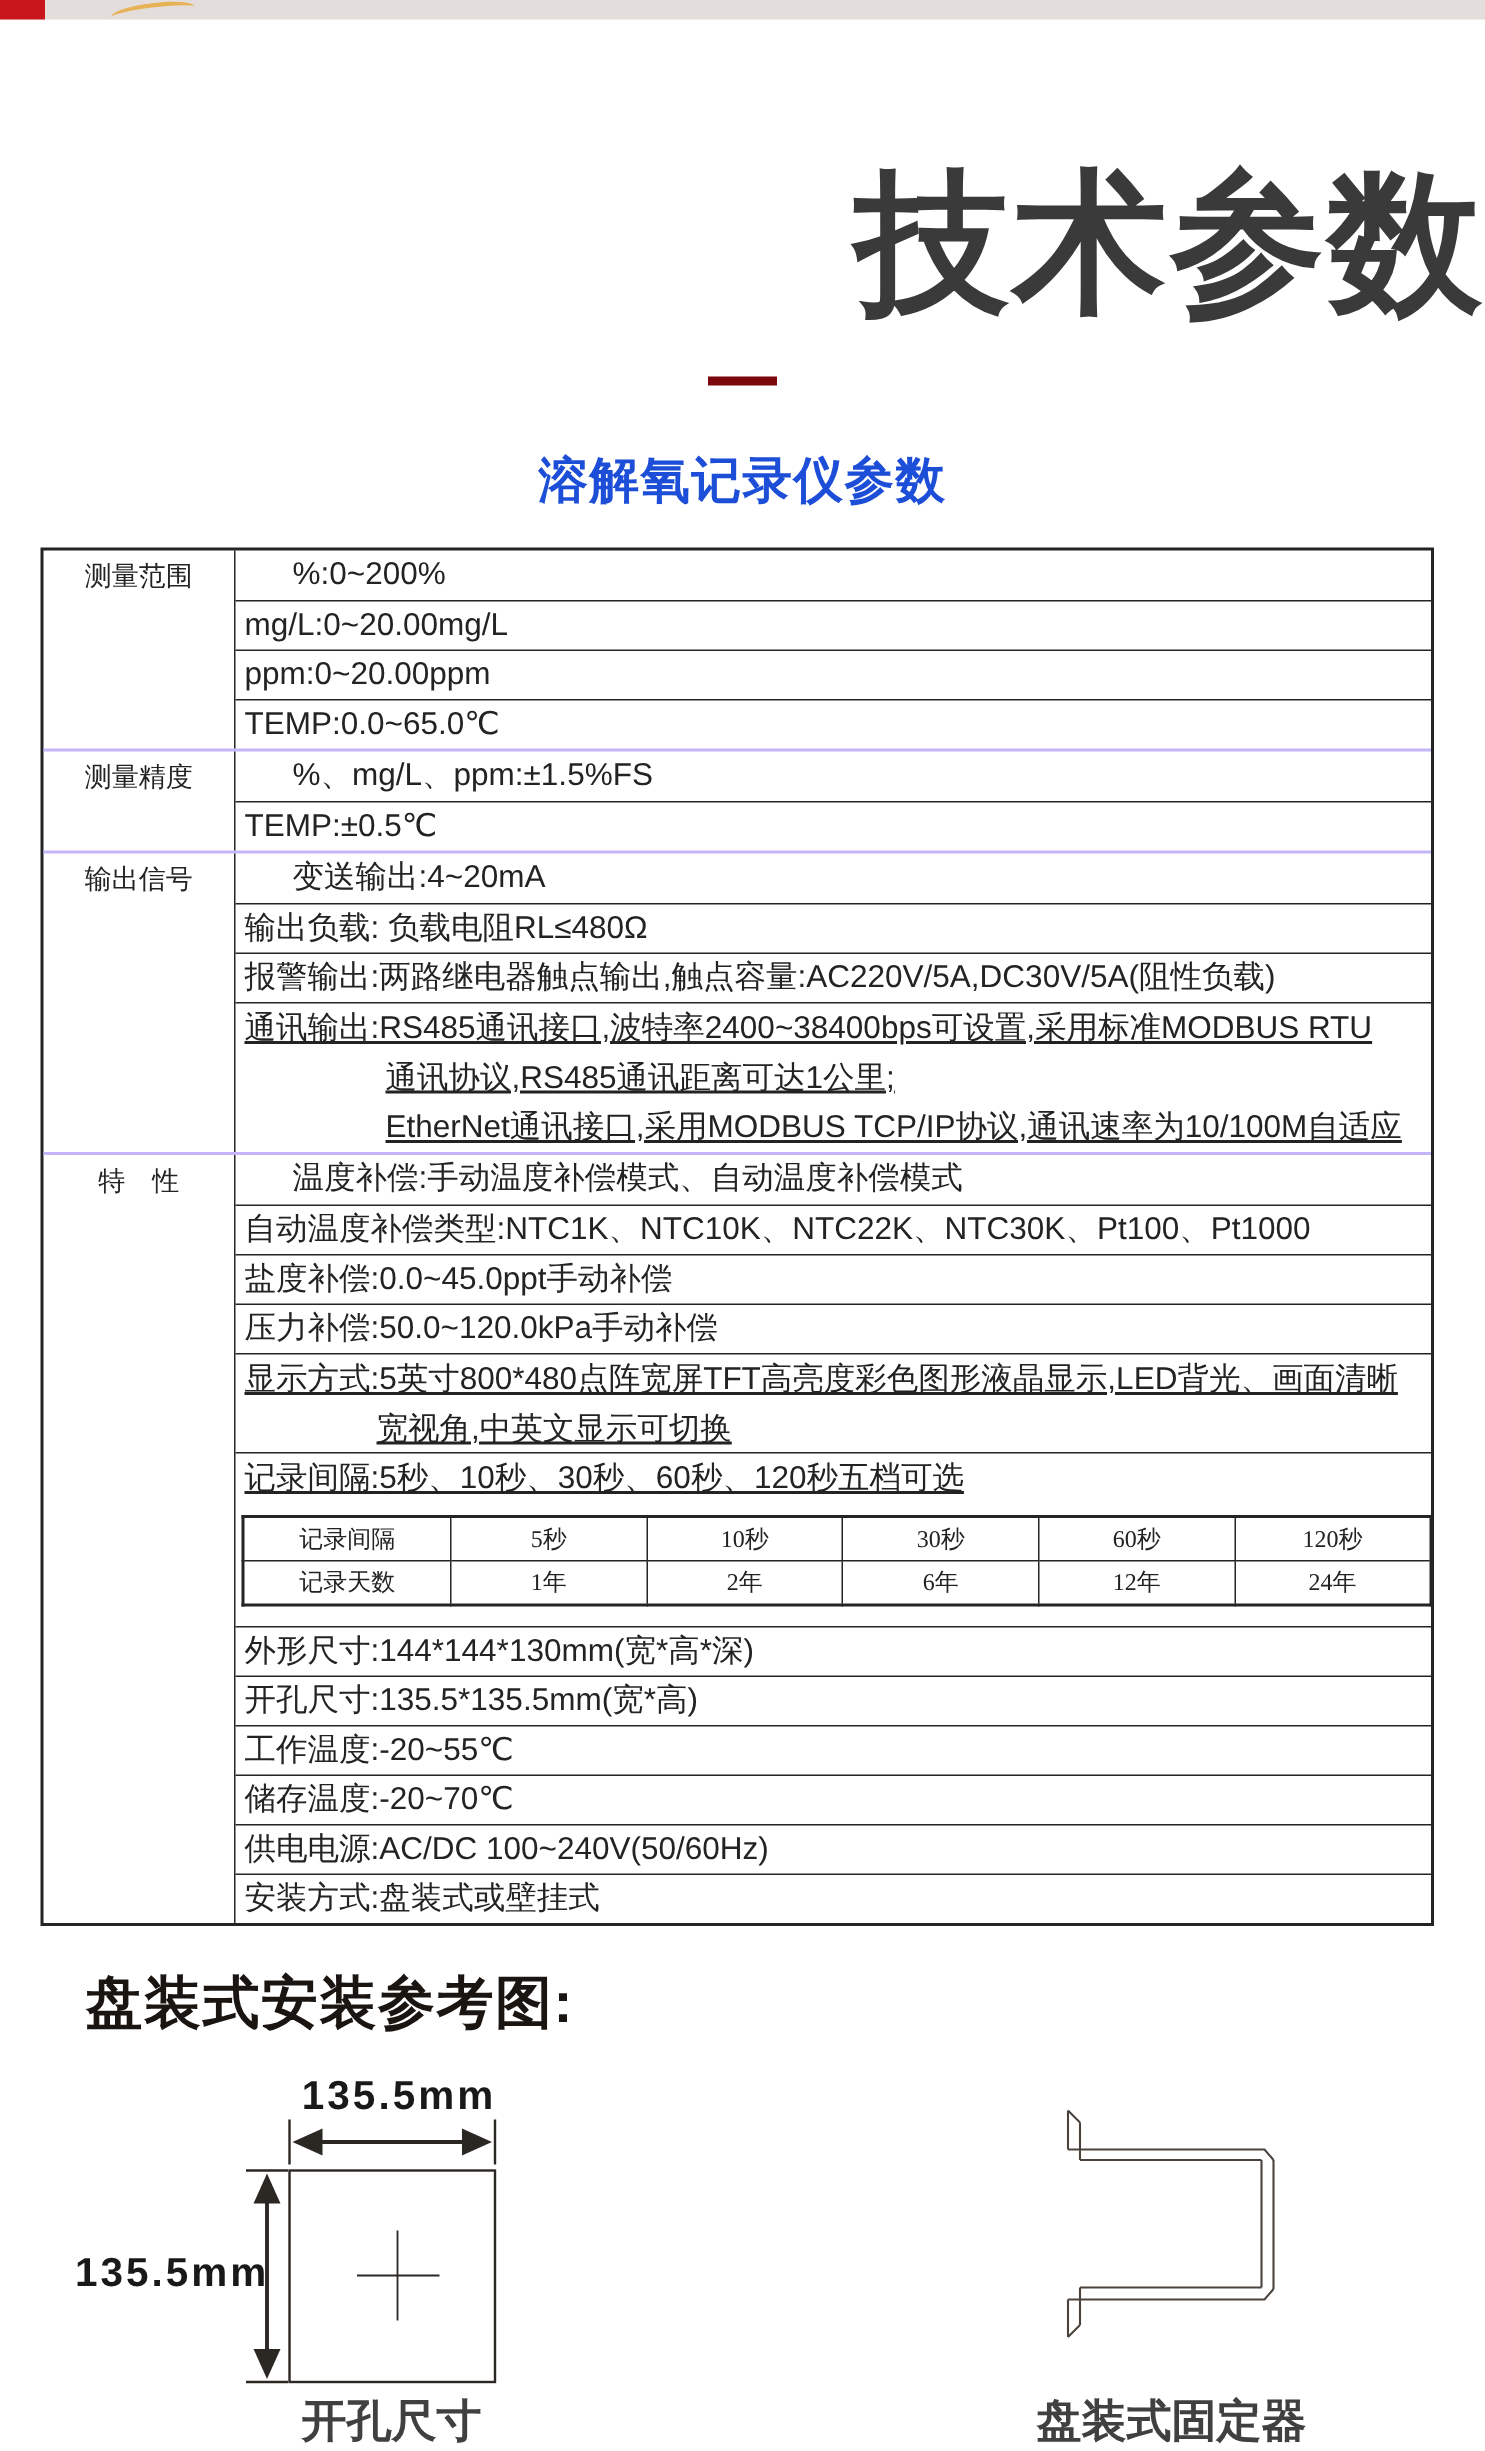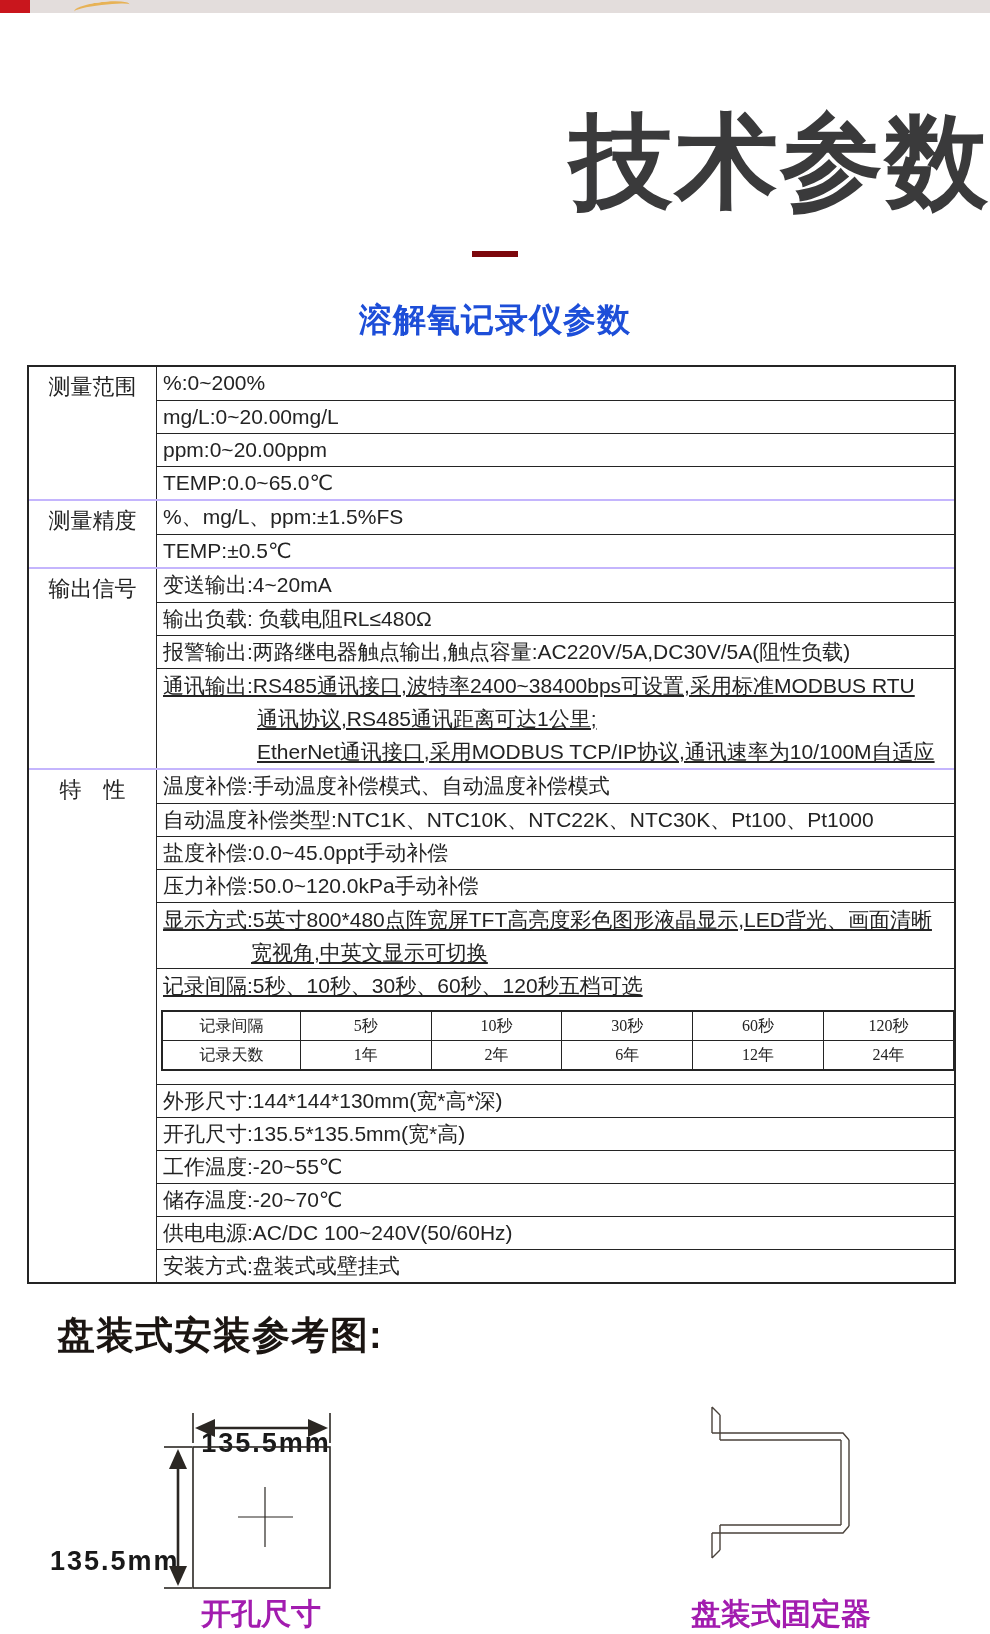--- a/index.html
+++ b/index.html
@@ -17,44 +17,44 @@
     font-size:103px;line-height:1.0;font-weight:900;color:#3a3a3b;letter-spacing:2px;}
   .title-rule{position:absolute;left:472px;top:251px;width:46px;height:6px;background:#7c070c;}
   .subtitle{position:absolute;left:0;top:300px;width:990px;margin:0;text-align:center;
     font-size:33px;line-height:1.2;font-weight:700;color:#1d4ed8;letter-spacing:1px;}
   
   .spec-table{position:absolute;left:27px;top:365px;width:929px;box-sizing:border-box;
     border:2px solid #242424;background:#fff;}
   .group{display:flex;border-top:2px solid #c4b5fd;}
   .group.g-first{border-top:none;}
   .glabel{flex:0 0 128px;box-sizing:border-box;border-right:1px solid #242424;
-    padding-top:5px;text-align:center;font-size:22px;font-weight:500;color:#232323;}
+    padding-top:5px;text-align:center;font-size:18px;font-weight:500;color:#232323;}
   .grows{flex:1 1 auto;min-width:0;}
   .srow{box-sizing:border-box;height:33px;line-height:32px;border-top:1px solid #242424;
     padding-left:6px;font-size:21px;font-weight:500;color:#232323;white-space:nowrap;}
-  .srow.first{border-top:none;}
+  .srow.first{border-top:none;margin-left:32px;}
   .srow.tall3{height:100px;line-height:normal;padding-left:0;}
   .srow.tall2{height:66px;line-height:normal;padding-left:0;}
   .srow.reccell{height:116px;line-height:normal;padding-left:0;}
   .cline{height:33px;line-height:33px;padding-left:6px;white-space:nowrap;text-decoration:underline;}
   .cline.indent{padding-left:100px;}
   .cline.indent2{padding-left:94px;}
   
   .rec-table{border-collapse:collapse;margin:8px 0 0 4px;width:794px;table-layout:fixed;
     font-family:"Liberation Serif","DejaVu Serif",serif;font-size:16px;color:#232323;
     border:2px solid #242424;}
   .rec-table td{border:1px solid #242424;height:28px;text-align:center;padding:0;}
   .rec-table td.c0{width:137px;}
   
   .section-heading{position:absolute;left:57px;top:1310px;margin:0;font-size:38px;
     font-weight:800;color:#1b1512;letter-spacing:1px;}
-  .dim-label{position:absolute;font-size:27px;font-weight:600;color:#191919;letter-spacing:2px;margin-top:46px;}
+  .dim-label{position:absolute;font-size:27px;font-weight:600;color:#191919;letter-spacing:2px;}
   .dim-top{left:196px;top:1382px;width:140px;text-align:center;}
   .dim-left{left:50px;top:1500px;}
-  .caption{position:absolute;font-size:30px;font-weight:700;color:#a21caf;text-align:center;}
+  .caption{position:absolute;font-size:30px;font-weight:700;color:#404040;text-align:center;}
   .cap-cutout{left:191px;top:1594px;width:140px;}
   .cap-fixer{left:686px;top:1594px;width:190px;}
   .diagram-svg{position:absolute;}
 </style>
 </head>
 <body>
 
 <div class="page">
 
   <div class="top-strip">

